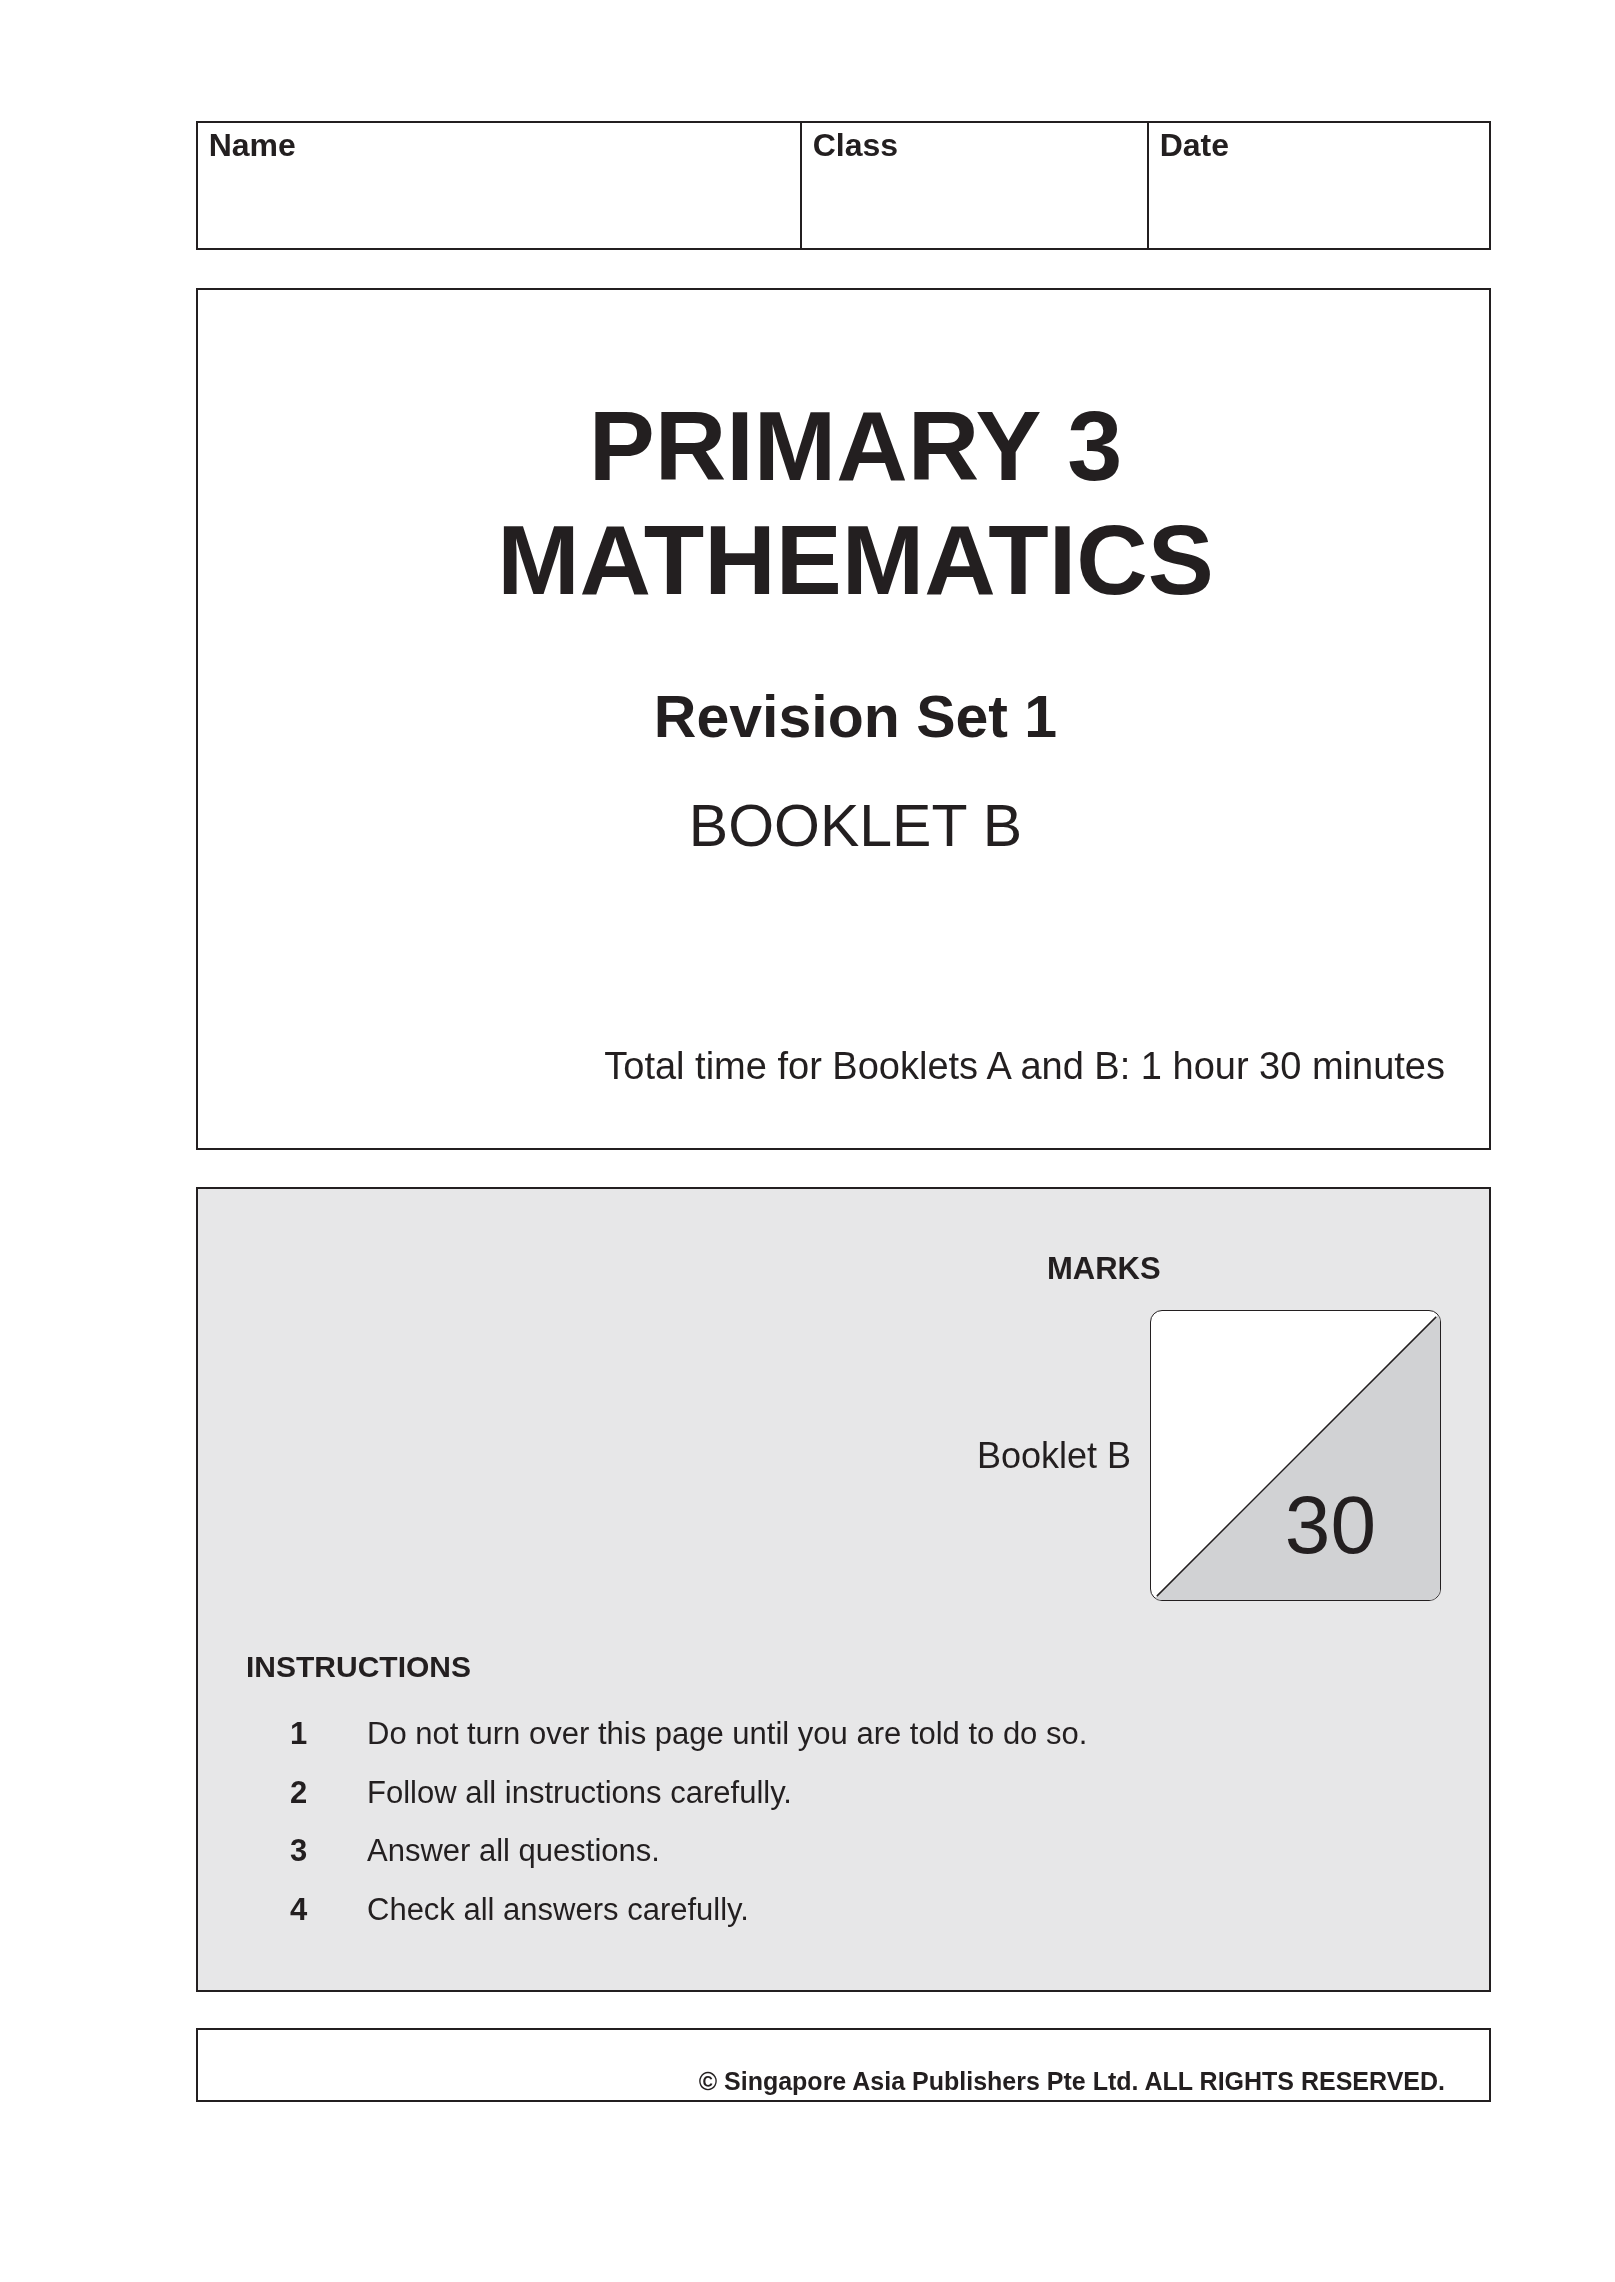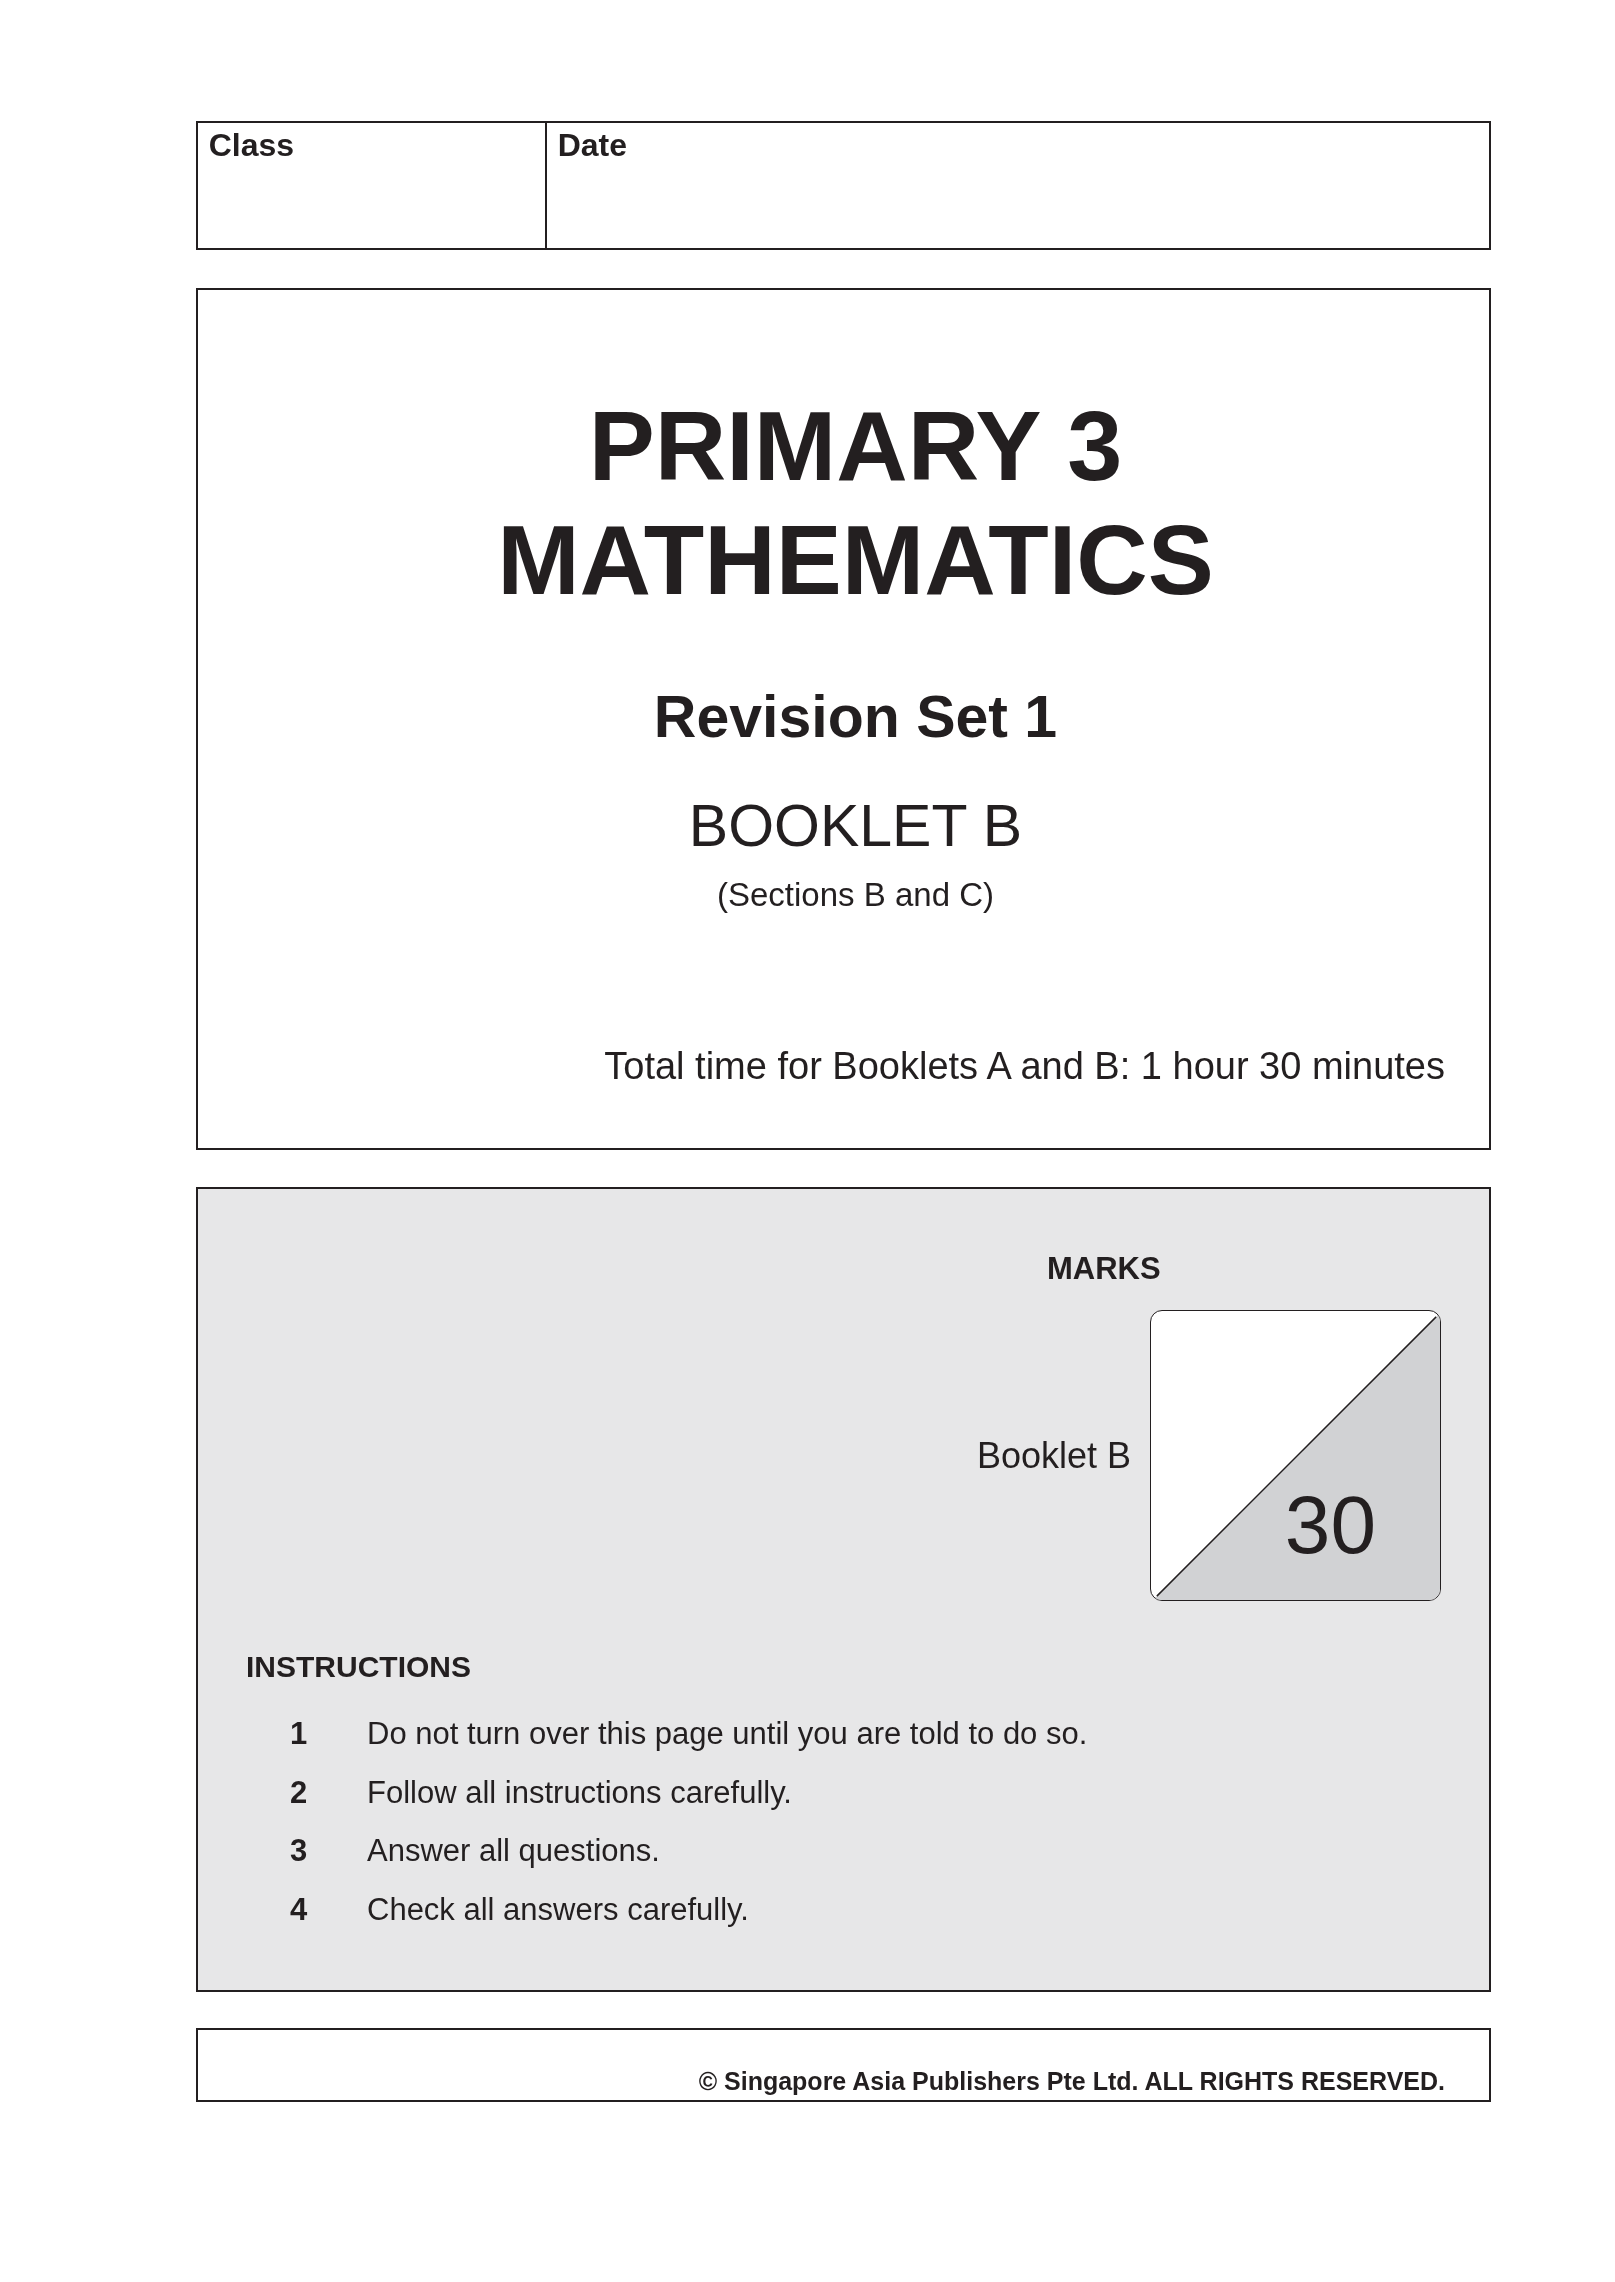--- a/index.html
+++ b/index.html
@@ -108,34 +108,36 @@
     }
     .footer-text {
       position: absolute; right: 44px; top: 39px;
       font-weight: bold; font-size: 25px; line-height: 1; white-space: nowrap;
     }
   </style>
 </head>
 <body>
 
 <div class="abs header-table">
+  <div class="header-cell cell-name">
+    <span class="header-label">Name</span>
+  </div>
   <div class="header-cell cell-class">
     <span class="header-label">Class</span>
   </div>
   <div class="header-cell cell-date">
     <span class="header-label">Date</span>
   </div>
 </div>
 
 <div class="abs title-box">
   <div class="center-text title-line1">PRIMARY 3</div>
   <div class="center-text title-line2">MATHEMATICS</div>
   <div class="center-text revision">Revision Set 1</div>
   <div class="center-text booklet">BOOKLET B</div>
-  <div class="center-text sections">(Sections B and C)</div>
   <div class="total-time">Total time for Booklets A and B: 1 hour 30 minutes</div>
 </div>
 
 <div class="abs grey-box"></div>
 
 <div class="marks-label">MARKS</div>
 <div class="booklet-b-label">Booklet B</div>
 <div class="marks-box">
   <svg width="291" height="291" viewBox="0 0 298 298">
     <polygon points="298,0 298,298 0,298" fill="#d1d2d4"></polygon>

